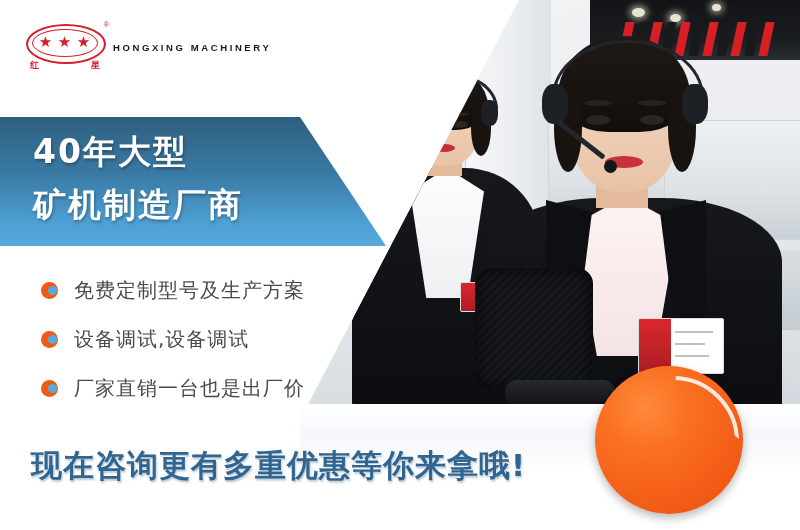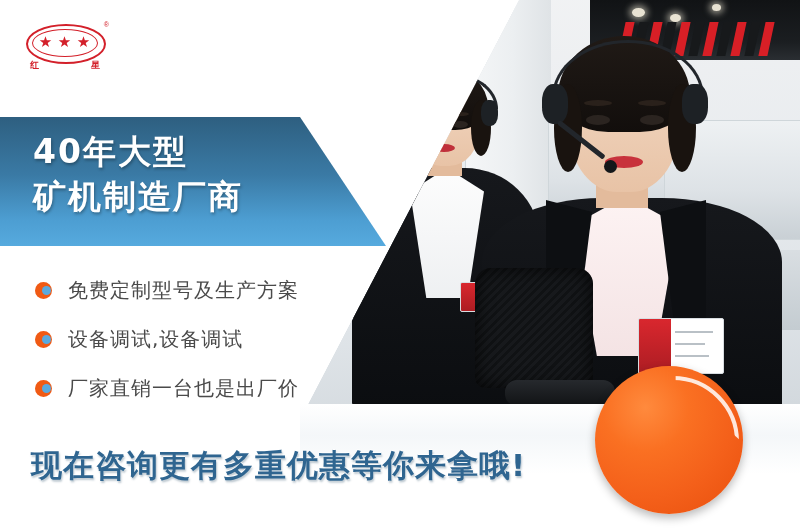--- a/index.html
+++ b/index.html
@@ -117,24 +117,24 @@
     background:linear-gradient(180deg,#2e5f80 0%,#3a7aa5 45%,#4d9ed2 80%,#56aade 100%);
     -webkit-clip-path:polygon(0 0, 300px 0, 386px 129px, 0 129px);
     clip-path:polygon(0 0, 300px 0, 386px 129px, 0 129px);
     box-shadow:0 2px 5px rgba(0,0,0,.18);
   }
   .headline{position:absolute;left:33px;color:#ffffff;font-weight:bold;
      font-size:33px;letter-spacing:2px;line-height:36px;
      text-shadow:1px 2px 3px rgba(0,0,0,.30);
      font-family:"DejaVu Sans","Liberation Sans",sans-serif;white-space:nowrap;}
   #headline1{top:17px;}
-  #headline2{top:62px;}
-
-  
-  #bullets{position:absolute;left:2px;top:266px;width:360px;}
+  #headline2{top:70px;}
+
+  
+  #bullets{position:absolute;left:8px;top:266px;width:360px;}
   .bullet-row{position:relative;height:49px;display:flex;align-items:center;}
   .dot{position:relative;width:17px;height:17px;margin-left:33px;flex:0 0 auto;}
   .dot-o{position:absolute;left:0;top:0;width:17px;height:17px;border-radius:50%;
      background:#f05a14;}
   .dot-b{position:absolute;left:7px;top:4px;width:9px;height:9px;border-radius:50%;
      background:#5aa9de;}
   .bullet-text{margin-left:16px;font-size:20px;color:#4a4a4a;letter-spacing:1px;
      font-family:"DejaVu Sans","Liberation Sans",sans-serif;white-space:nowrap;}
 
   
@@ -284,20 +284,21 @@
         <div class="star" style="left:12px;">★</div>
         <div class="star" style="left:31px;">★</div>
         <div class="star" style="left:50px;">★</div>
         <div class="reg">®</div>
         <div class="mark-sub">
           <span>红</span>
           <span>星</span>
         </div>
       </div>
       <div id="logo-text">
+        <div id="logo-en">HONGXING MACHINERY</div>
       </div>
     </div>
   </div>
 
   <div id="blue-banner">
     <div class="headline" id="headline1">40年大型</div>
     <div class="headline" id="headline2">矿机制造厂商</div>
   </div>
 
   <div id="bullets">

